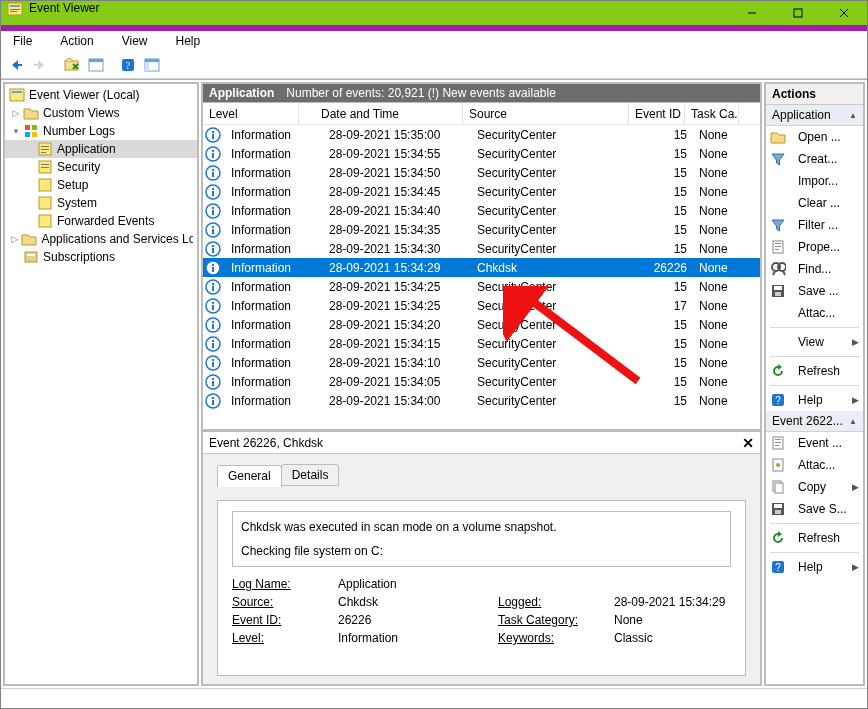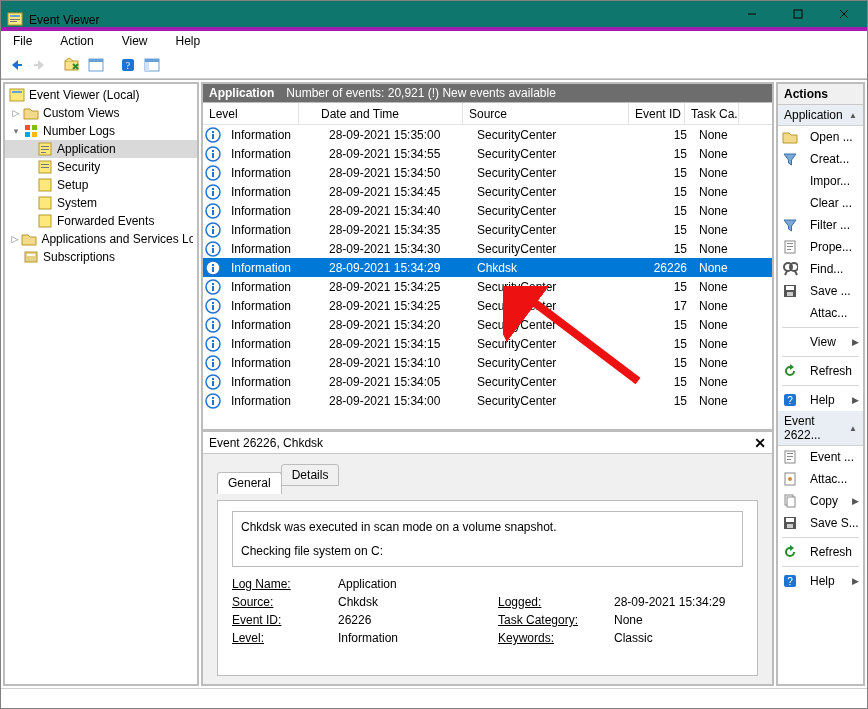--- a/index.html
+++ b/index.html
@@ -8,21 +8,21 @@
     font-family: "Segoe UI", Tahoma, sans-serif;
     font-size: 12px;
     color: #000;
     background: #fff;
     width: 868px; height: 709px;
     border: 1px solid #808080;
     display: flex; flex-direction: column;
     overflow: hidden;
   }
   
-  .titlebar { height: 30px; display: flex; align-items: flex-end; padding-left: 6px; border-bottom: 4px solid #a21caf; background:#0f766e; }
+  .titlebar { height: 30px; display: flex; align-items: flex-start; padding-left: 6px; border-bottom: 6px solid #a21caf; background:#84cc16; }
   .titlebar .appicon { width:16px; height:16px; margin-right:6px; }
   .titlebar .title { flex:1; font-size:12px; }
   .winbtns { display:flex; height:100%; }
   .winbtn { width:46px; display:flex; align-items:center; justify-content:center; }
   .winbtn svg { width:10px; height:10px; }
   
   .menubar { height:20px; display:flex; align-items:center; padding:0 4px; font-size:12px; gap: 12px;}
   .menubar span.menu { padding:1px 8px; }
   
   .toolbar { height:28px; display:flex; align-items:center; padding:2px 4px; border-bottom:1px solid #d0d0d0; gap:2px; }
@@ -48,29 +48,29 @@
   .c-level { width:96px; } .c-date { width:148px;margin-left:16px;} .c-src { width:166px;} .c-eid{width:56px; text-align:left;} .gcell.c-eid{text-align:right;} .c-tc{width:54px;}
   .grid { overflow-y:auto; height:300px;}
   .grow { display:flex; height:19px; align-items:center;}
   .grow.sel { background:#0078d7; color:#fff;}
   .grow .ic { width:16px;height:16px; margin:0 4px 0 2px; display:flex;align-items:center;justify-content:center;}
   
   .details { height:255px; border-top:3px solid #bcbcbc; display:flex;flex-direction:column; background:#f0f0f0;}
   .dettitle { height:22px; border-bottom:1px solid #c8c8c8; display:flex; align-items:center; padding:0 6px; background:#fff;}
   .dettitle .x { margin-left:auto; font-weight:bold; font-size:14px;}
   .tabbar { display:flex; padding: 8px 14px 0 14px; background:#f0f0f0; }
-  .tab { padding:3px 10px; border:1px solid #bcbcbc; border-bottom:none; background:#fff; margin-right:-1px; font-size:12px;border-radius:3px 3px 0 0;position:relative; top:10px;}
+  .tab { padding:3px 10px; border:1px solid #bcbcbc; border-bottom:none; background:#fff; margin-right:-1px; font-size:12px;border-radius:3px 3px 0 0;position:relative; top:3px;}
   .tab.inactive { background:#f0f0f0; top:2px; border-bottom:1px solid #bcbcbc;}
   .tabcontent { flex:1; margin:16px 14px 8px 14px; border:1px solid #bcbcbc; background:#fff; padding:10px 14px; overflow:hidden;}
   .msgbox { border:1px solid #bcbcbc; padding:6px 8px; margin-bottom:10px; font-size:12px; line-height:1.5;}
   .propgrid { display:grid; grid-template-columns: 106px 160px 116px 1fr; row-gap:4px; font-size:12px;}
   .propgrid .lbl { text-decoration: none; }
   .propgrid .u { text-decoration: underline; }
   
-  .right { width:89px; border:2px solid #bcbcbc; margin:2px 2px 2px 1px; display:flex;flex-direction:column; background:#fff; overflow:hidden;}
+  .right { width:101px; border:2px solid #bcbcbc; margin:2px 2px 2px 1px; display:flex;flex-direction:column; background:#fff; overflow:hidden;}
   .right .hdr { background:#f0f0f0; border-bottom:1px solid #c8c8c8; padding:3px 6px; font-weight:bold; font-size:12px;}
   .right .sechdr { background:#e9eef5; padding:3px 6px; font-size:12px; display:flex;align-items:center; border-bottom:1px solid #d0d0d0;}
   .right .act { display:flex; align-items:center; height:22px; padding:0 4px; gap:12px;}
   .right .act .ic { width:16px;height:16px; display:flex;align-items:center;justify-content:center;}
   .right .act .txt { flex:1; white-space:nowrap; overflow:hidden; text-overflow:ellipsis; font-size:12px;}
   .right .act .ar { font-size:9px; color:#555;}
   .right .sep { height:1px; background:#d8d8d8; margin:3px 4px;}
   .up { font-size:8px; color:#555; margin-left:auto;}
   
   .status { height:20px; border-top:1px solid #d0d0d0; }

